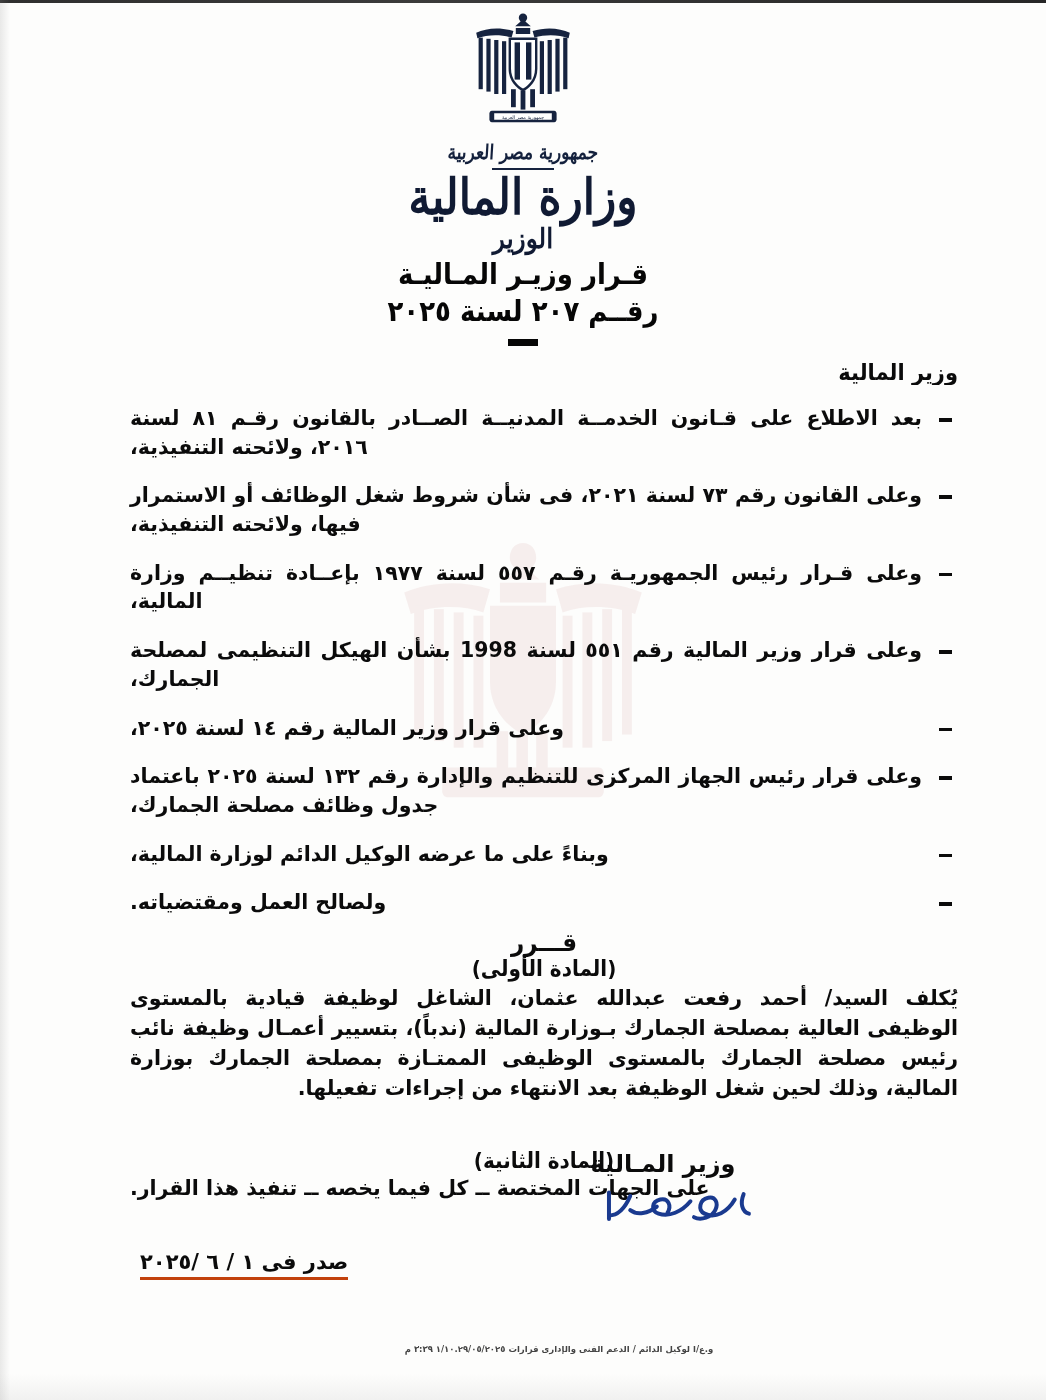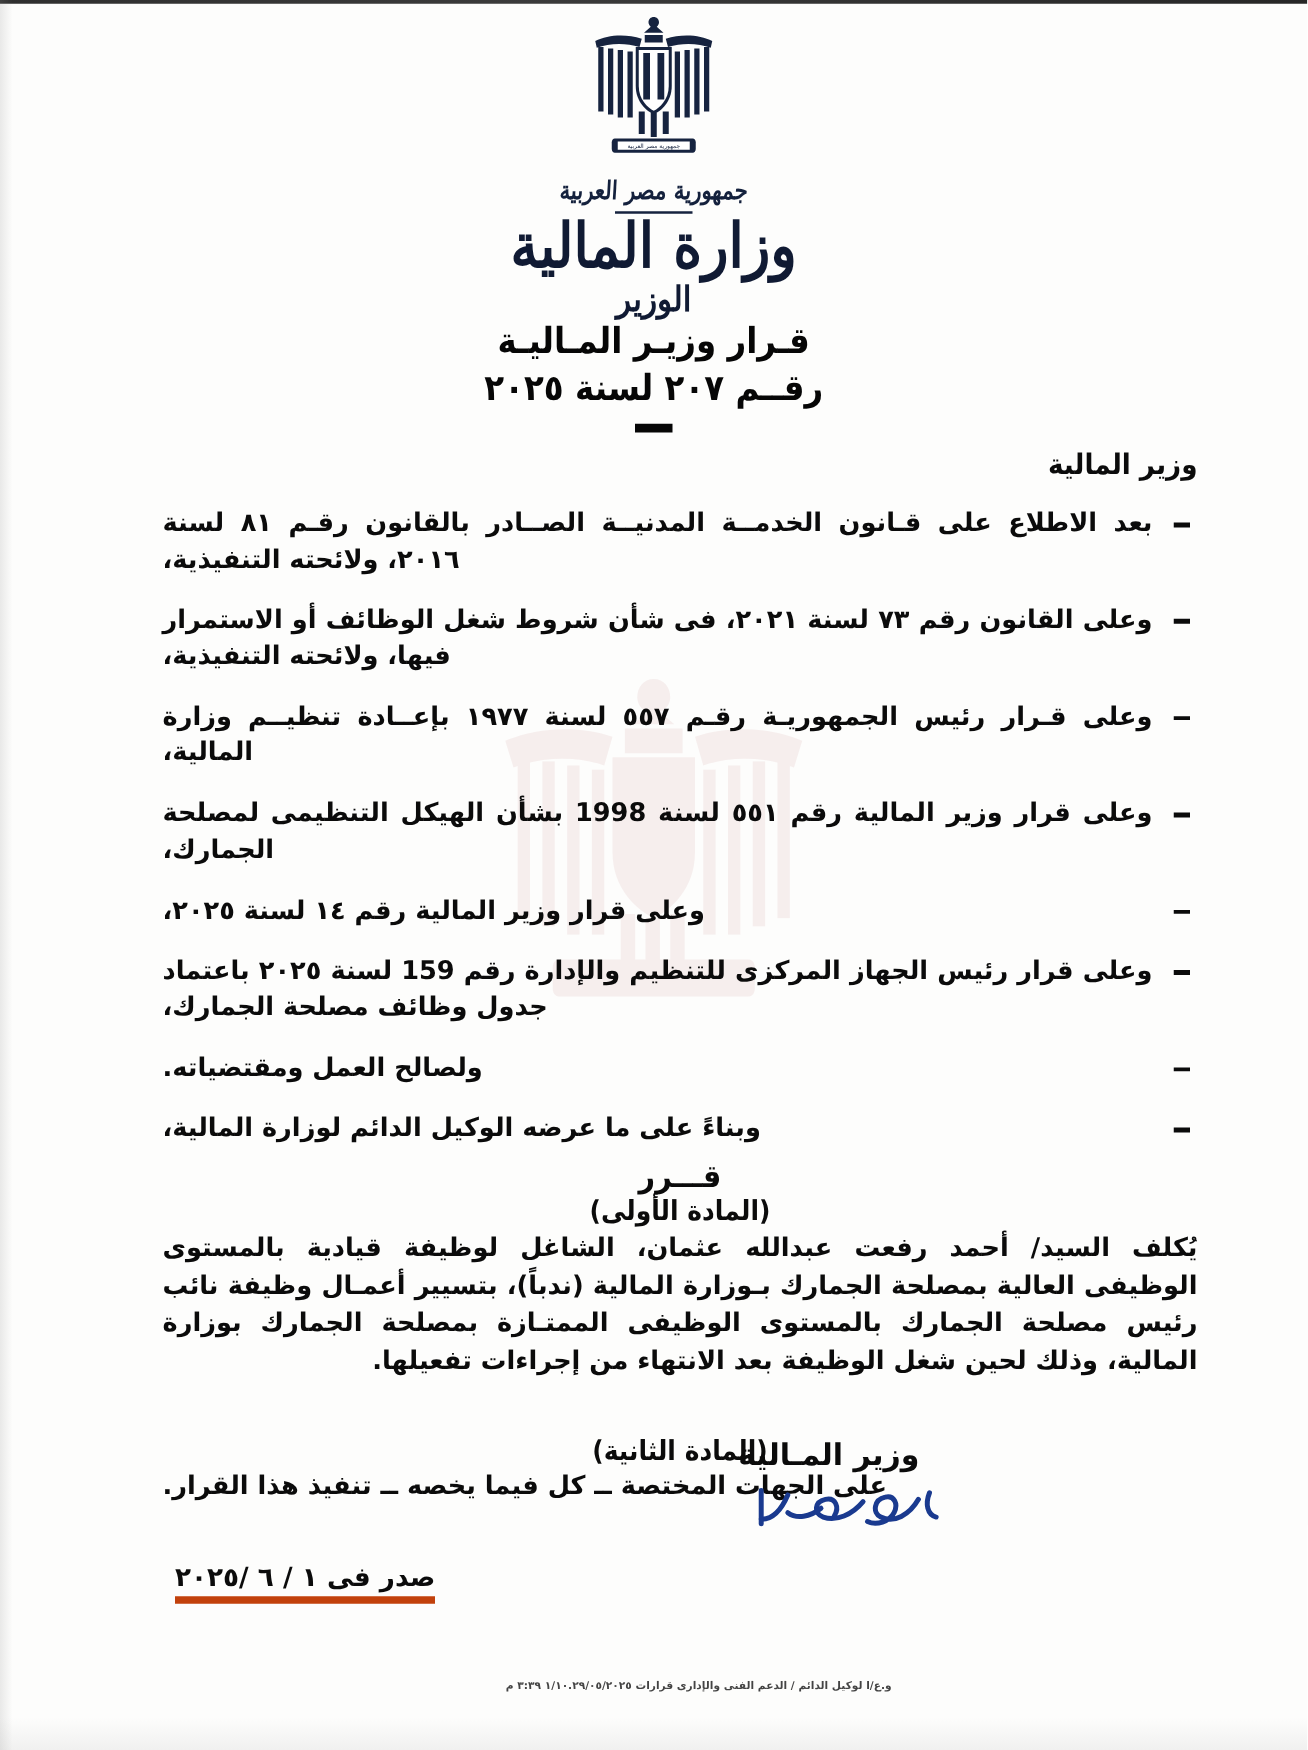--- a/index.html
+++ b/index.html
@@ -242,21 +242,21 @@
     font-weight: 700;
     letter-spacing: 2px;
     margin-top: -4px;
   }
   .date-block {
     position: absolute;
     left: 10px;
     top: 100px;
     font-size: 21px;
     font-weight: 700;
-    border-bottom: 6px solid #c2410c;
+    border-bottom: 3px solid #c2410c;
     padding-bottom: 3px;
     letter-spacing: .5px;
     direction: rtl;
   }
 
   .footer-stamp {
     position: absolute;
     bottom: 46px;
     left: 0;
     width: 100%;
@@ -361,23 +361,23 @@
   <main class="body-block">
 
     <div class="section-head">وزير المالية</div>
 
     <ul class="clauses">
       <li>بعد الاطلاع على قـانون الخدمــة المدنيــة الصــادر بالقانون رقـم ٨١ لسنة ٢٠١٦، ولائحته التنفيذية،</li>
       <li>وعلى القانون رقم ٧٣ لسنة ٢٠٢١، فى شأن شروط شغل الوظائف أو الاستمرار فيها، ولائحته التنفيذية،</li>
       <li>وعلى قـرار رئيس الجمهوريـة رقـم ٥٥٧ لسنة ١٩٧٧ بإعــادة تنظيــم وزارة المالية،</li>
       <li>وعلى قرار وزير المالية رقم ٥٥١ لسنة 1998 بشأن الهيكل التنظيمى لمصلحة الجمارك،</li>
       <li>وعلى قرار وزير المالية رقم ١٤ لسنة ٢٠٢٥،</li>
-      <li>وعلى قرار رئيس الجهاز المركزى للتنظيم والإدارة رقم 159 لسنة ٢٠٢٥ باعتماد جدول وظائف مصلحة الجمارك،</li>
+      <li>وعلى قرار رئيس الجهاز المركزى للتنظيم والإدارة رقم ١٣٢ لسنة ٢٠٢٥ باعتماد جدول وظائف مصلحة الجمارك،</li>
+      <li>وبناءً على ما عرضه الوكيل الدائم لوزارة المالية،</li>
       <li>ولصالح العمل ومقتضياته.</li>
-      <li>وبناءً على ما عرضه الوكيل الدائم لوزارة المالية،</li>
     </ul>
 
     <div class="decides">قـــرر</div>
 
     <div class="article-head">(المادة الأولى)</div>
     <div class="article-body">يُكلف السيد/ أحمد رفعت عبدالله عثمان، الشاغل لوظيفة قيادية بالمستوى الوظيفى العالية بمصلحة الجمارك بـوزارة المالية (ندباً)، بتسيير أعمـال وظيفة نائب رئيس مصلحة الجمارك بالمستوى الوظيفى الممتـازة بمصلحة الجمارك بوزارة المالية، وذلك لحين شغل الوظيفة بعد الانتهاء من إجراءات تفعيلها.</div>
 
     <div class="article-two-head">(المادة الثانية)</div>
     <div class="article-two-body">على الجهات المختصة ــ كل فيما يخصه ــ تنفيذ هذا القرار.</div>
   </main>

